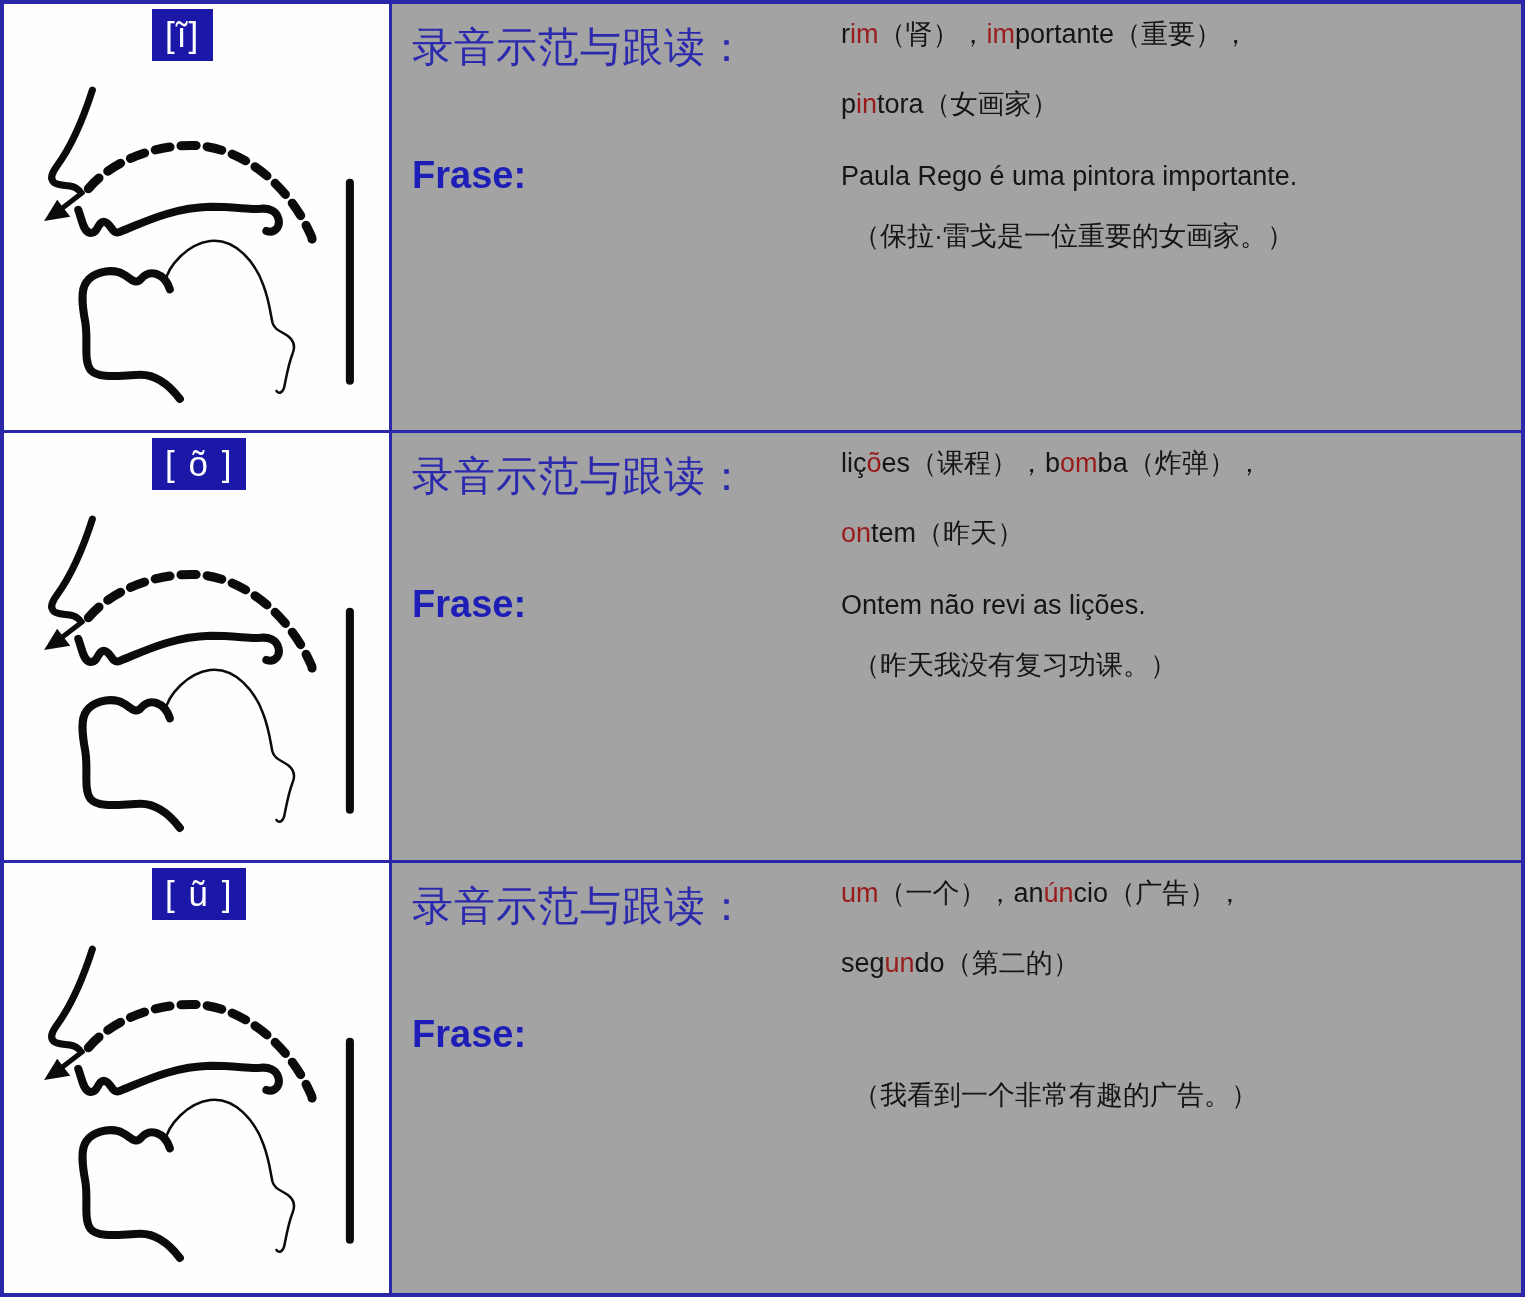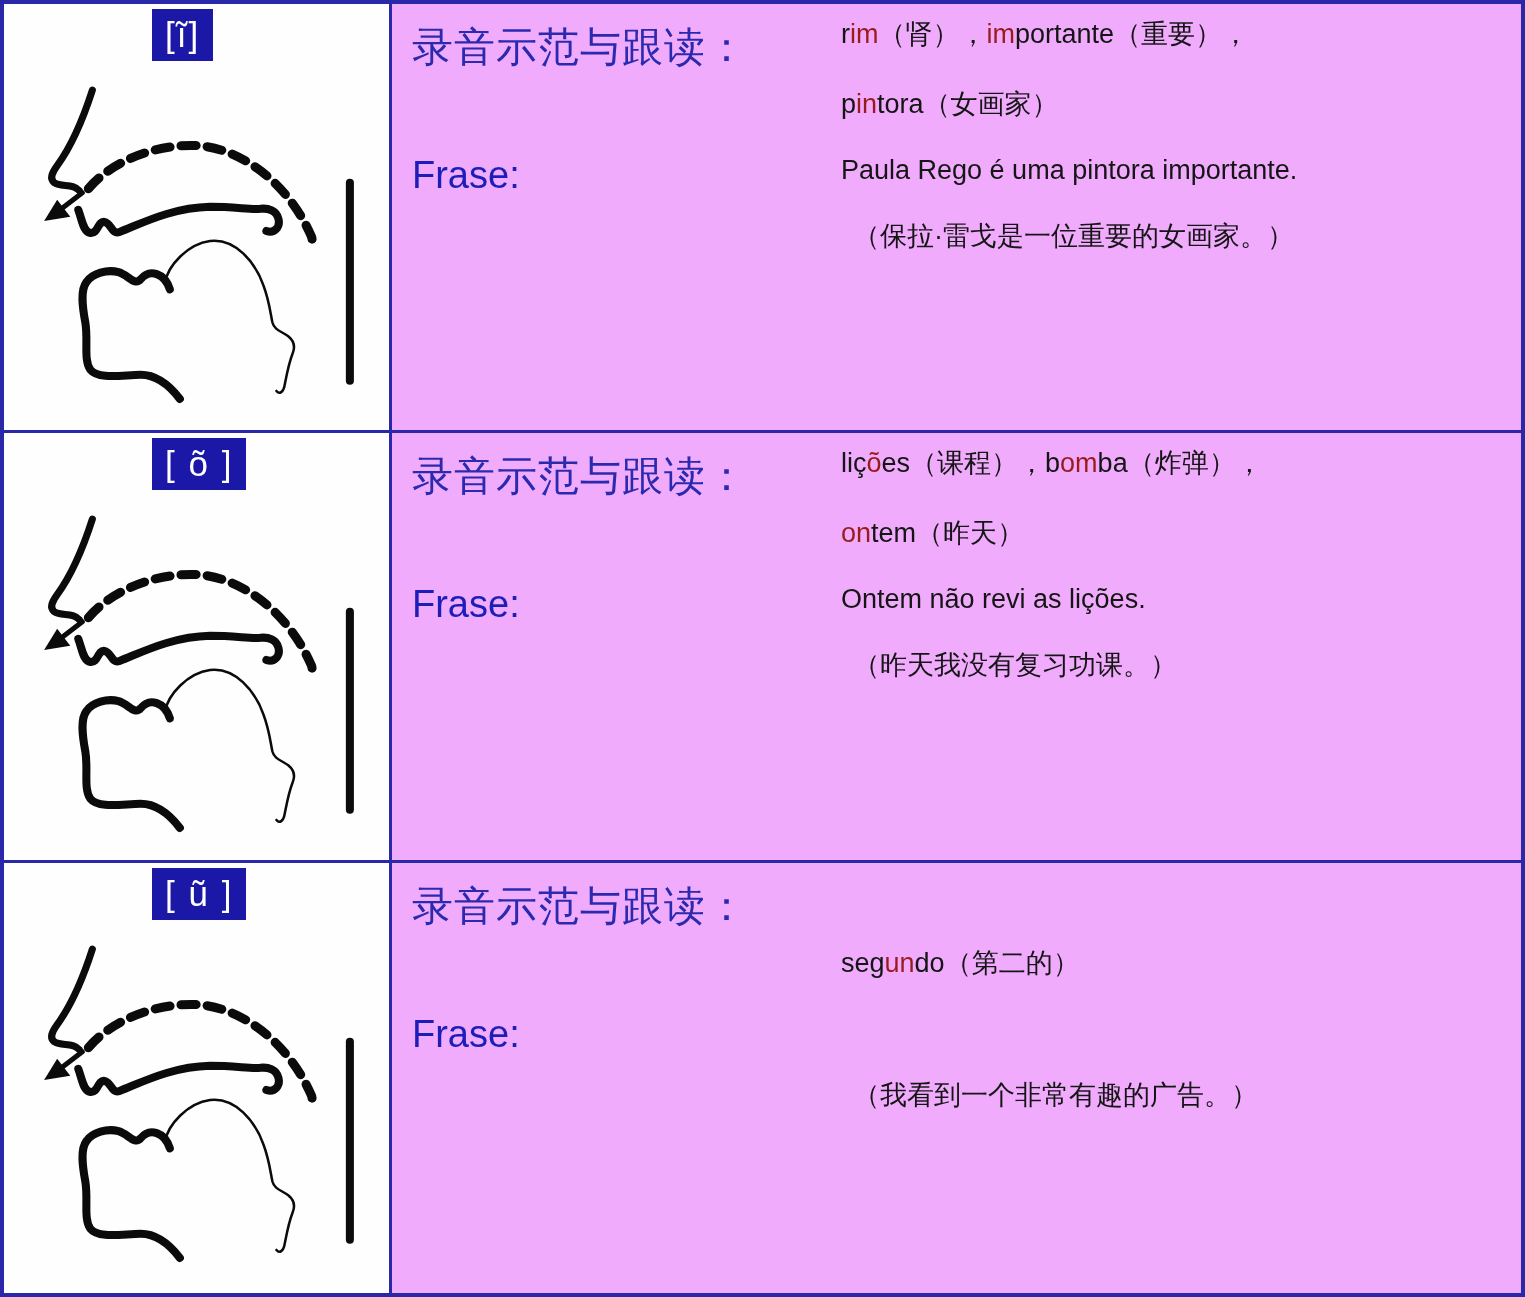--- a/index.html
+++ b/index.html
@@ -31,21 +31,21 @@
   .trow.r3{height:430px;border-bottom:none;}
   .cell-left{
     position:relative;
     width:388px;
     border-right:3px solid var(--line);
     background:#fffefe;
   }
   .cell-right{
     position:relative;
     flex:1;
-    background:#f0abfc;
+    background:#a3a3a3;
   }
   .badge{
     position:absolute;
     left:148px;top:5px;
     background:var(--badge);
     color:#ffffff;
     font-size:35px;
     line-height:1;
     padding:8px 13px 9px 13px;
     letter-spacing:2px;
@@ -61,34 +61,34 @@
     left:20px;top:16px;
     font-size:41px;
     color:var(--label-blue);
     white-space:nowrap;
     letter-spacing:1px;
   }
   .lbl-frase{
     position:absolute;
     left:20px;top:150px;
     font-size:38px;
-    font-weight:normal;
+    font-weight:bold;
     color:var(--frase-blue);
   }
   .txt{
     position:absolute;
     left:449px;
     font-size:27px;
     color:var(--ink);
     white-space:nowrap;
     line-height:1.2;
   }
   .words1{top:14px;}
   .words2{top:84px;text-align:center;}
-  .sentence{top:150px;}
+  .sentence{top:156px;}
   .translation{top:216px;margin-left:12px;}
   .seg-k{color:var(--ink);}
   .seg-r{color:var(--red);}
   svg .stroke{fill:none;stroke:#0b0b0b;stroke-linecap:round;stroke-linejoin:round;}
 </style>
 </head>
 <body>
 
 <svg width="0" height="0" style="position:absolute">
   <defs>
@@ -157,18 +157,19 @@
   <div class="trow r3">
     <div class="cell-left">
       <div class="badge">[ ũ ]</div>
       <svg class="diagram" viewBox="0 0 340 340">
         <use href="#mouth-diagram-def"></use>
       </svg>
     </div>
     <div class="cell-right">
       <div class="lbl-listen">录音示范与跟读：</div>
       <div class="lbl-frase">Frase:</div>
+      <div class="txt words1"><span class="seg-r">um</span><span class="seg-k">（一个），</span><span class="seg-k">an</span><span class="seg-r">ún</span><span class="seg-k">cio</span><span class="seg-k">（广告），</span></div>
       <div class="txt words2"><span class="seg-k">seg</span><span class="seg-r">un</span><span class="seg-k">do</span><span class="seg-k">（第二的）</span></div>
       <div class="txt translation">（我看到一个非常有趣的广告。）</div>
     </div>
   </div>
 
 </div>
 
 </body></html>

